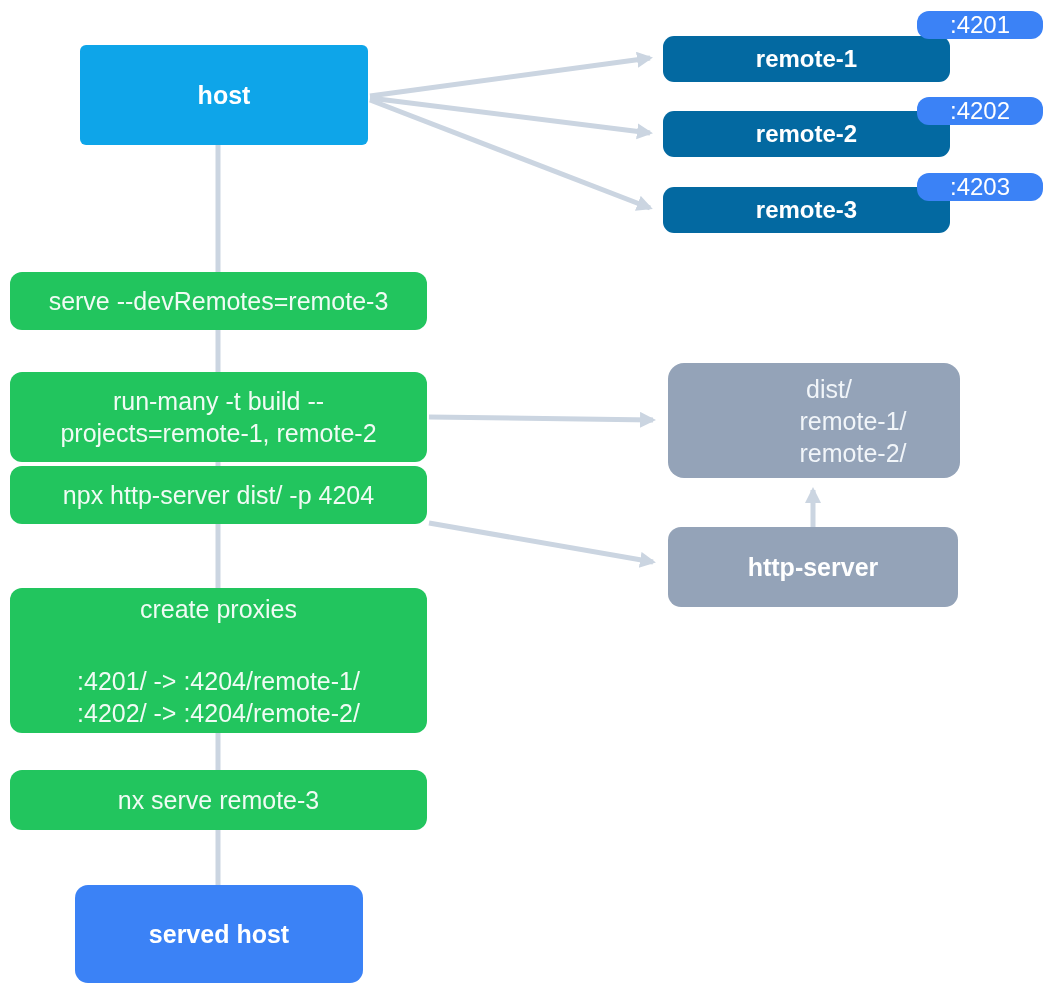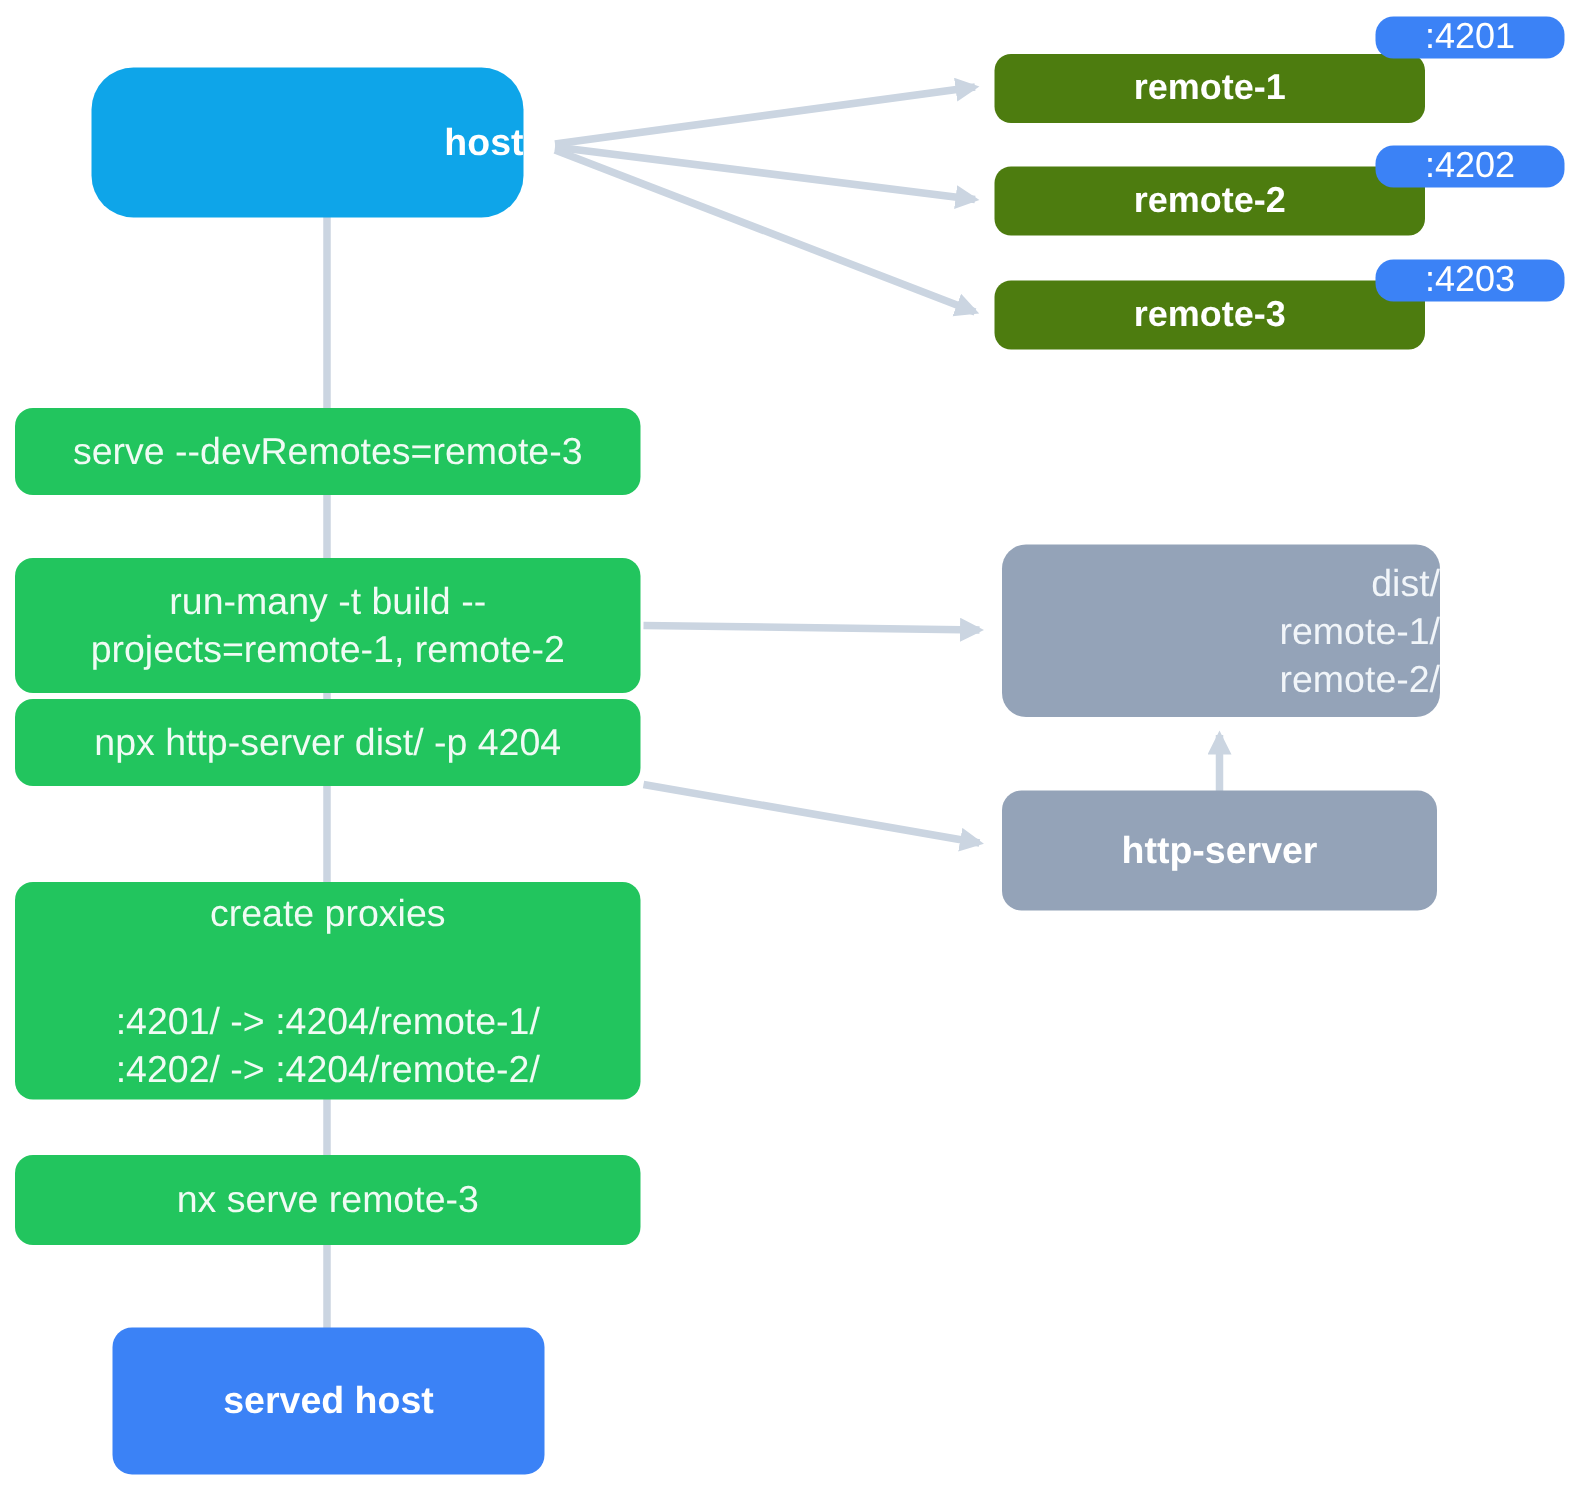--- a/index.html
+++ b/index.html
@@ -18,33 +18,33 @@
     position: absolute;
     z-index: 1;
     display: flex;
     align-items: center;
     justify-content: center;
     box-sizing: border-box;
     text-align: center;
   }
 
   .host {
-    left: 61px; top: 45px; width: 288px; height: 100px;
-    background: #0ea5e9; border-radius: 28px;
-    color: #ffffff; font-weight: bold; font-size: 25px; justify-content: flex-end;
+    left: 80px; top: 45px; width: 288px; height: 100px;
+    background: #0ea5e9; border-radius: 6px;
+    color: #ffffff; font-weight: bold; font-size: 25px;
   }
   .served-host {
     left: 75px; top: 845px; width: 288px; height: 98px;
     background: #3b82f6; border-radius: 13px;
     color: #ffffff; font-weight: bold; font-size: 25px; margin-top: 40px;
   }
 
   .remote {
     left: 663px; width: 287px; height: 46px;
-    background: #4d7c0f; border-radius: 11px;
+    background: #0369a1; border-radius: 11px;
     color: #ffffff; font-weight: bold; font-size: 24px;
   }
   .remote-1 { top: 36px; }
   .remote-2 { top: 111px; }
   .remote-3 { top: 187px; }
 
   .badge {
     left: 917px; width: 126px; height: 28px;
     background: #3b82f6; border-radius: 12px;
     color: #ffffff; font-weight: 500; font-size: 24px;
@@ -66,21 +66,21 @@
   .step-4 { top: 588px; height: 145px; }
   .step-5 { top: 770px; height: 60px; text-align: right; }
   .step .line { line-height: 32px; min-height: 32px; }
   .step .line-gap { min-height: 40px; }
 
   .dist-box {
     left: 668px; top: 363px; width: 292px; height: 115px;
     background: #94a3b8; border-radius: 16px;
     color: #f1f5f9; font-size: 25px;
     flex-direction: column;
-    align-items: flex-end;
+    align-items: center;
     justify-content: flex-start;
     padding: 10px 0 0 30px;
     text-align: left;
   }
   .dist-box .line { line-height: 32px; min-height: 32px; }
   .dist-box .line-indent { padding-left: 48px; }
 
   .http-server {
     left: 668px; top: 527px; width: 290px; height: 80px;
     background: #94a3b8; border-radius: 13px;

